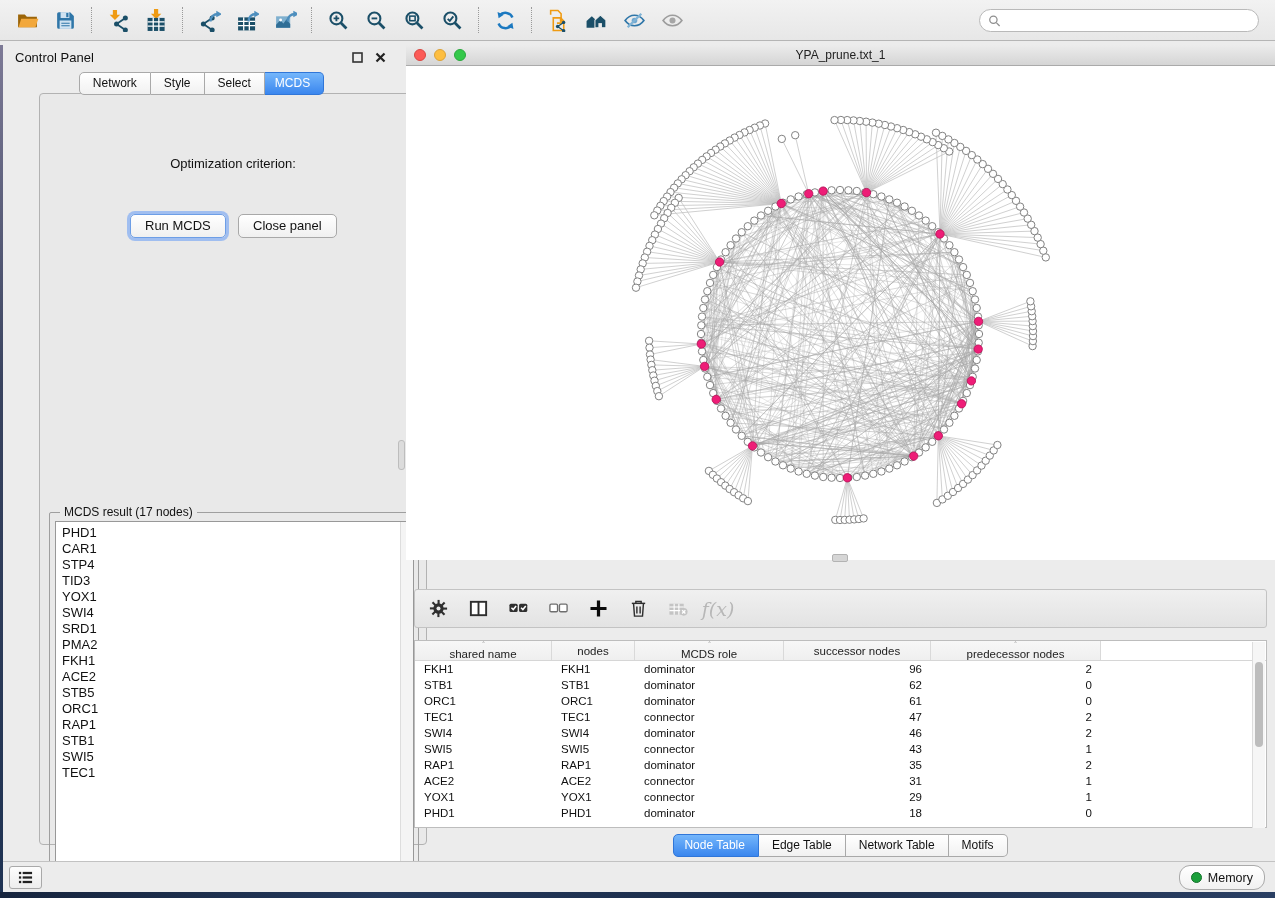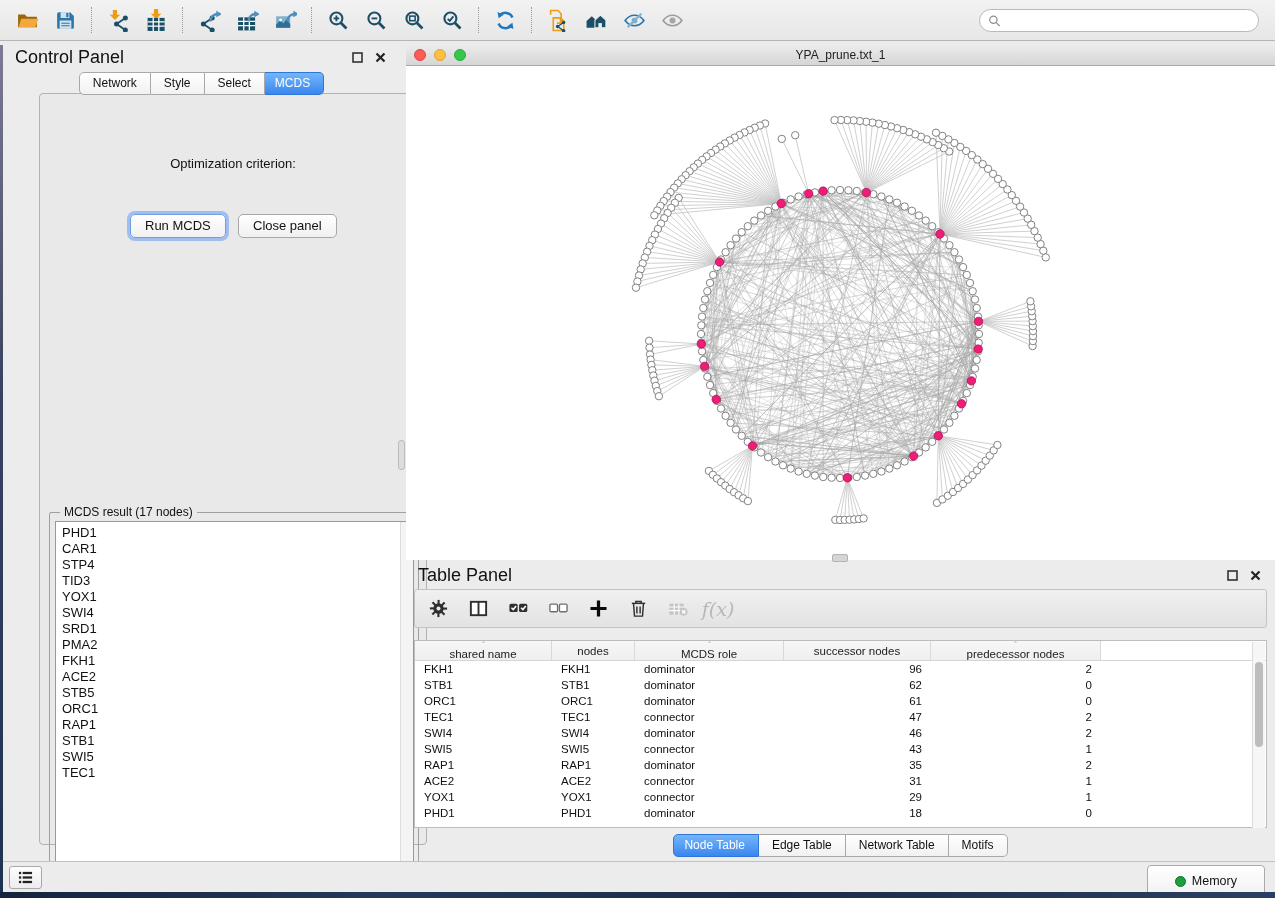--- a/index.html
+++ b/index.html
@@ -9,21 +9,21 @@
 
   
   #toolbar { left:0; top:0; width:1275px; height:41px; background:linear-gradient(#f2f2f2,#e7e7e7); border-bottom:1px solid #b5b5b5; display:flex; align-items:center; padding:0 8px; }
   .tb-btn { width:38px; height:34px; display:flex; align-items:center; justify-content:center; border-radius:4px; }
   .tb-sep { width:1px; height:26px; margin:0 7px; border-left:1px dotted #9a9a9a; }
   #search-box { position:absolute; right:16px; top:9px; width:280px; height:23px; background:#fff; border:1px solid #b9b9b9; border-radius:12px; display:flex; align-items:center; padding:0 8px; }
   #search-box input { border:none; outline:none; width:100%; font-size:12px; background:transparent; }
 
   
   #control-panel { left:3px; top:45px; width:397px; height:815px; }
-  .panel-titlebar { height:25px; display:flex; align-items:center; padding:0 12px; font-size:18px; }
+  .panel-titlebar { height:25px; display:flex; align-items:center; padding:0 12px; font-size:13px; }
   .panel-titlebar .spacer { flex:1; }
   .mini-ic { width:16px; height:16px; margin-left:7px; display:flex; align-items:center; justify-content:center; }
   #cp-tabs { position:absolute; left:0; top:27px; width:100%; display:flex; justify-content:center; z-index:3; }
   .seg { display:inline-flex; }
   .seg .seg-btn { background:linear-gradient(#ffffff,#f1f1f1); border:1px solid #a9a9a9; border-left:none; padding:3px 13px 4px; font-size:12px; color:#111; line-height:14px; }
   .seg .seg-btn:first-child { border-left:1px solid #a9a9a9; border-radius:5px 0 0 5px; }
   .seg .seg-btn:last-child { border-radius:0 5px 5px 0; }
   .seg .seg-btn.active { background:linear-gradient(#74b6fb,#3a86ee); color:#fff; border-color:#3076d8;padding-left:10px; }
   #cp-body { position:absolute; left:4px; top:48px; width:388px; height:752px; background:#e9e9e9; border:1px solid #b2b2b2; border-radius:4px;margin-left:32px; }
   #opt-label { position:absolute; left:0; top:62px; width:100%; text-align:center; font-size:13px; }
@@ -61,21 +61,21 @@
   .hcell.filler { border-right:none; background:#fff; }
   .trow { display:flex; height:16px; font-size:11.5px; align-items:center; }
   .tcell { padding:0 9px; white-space:nowrap; overflow:hidden; }
   #tp-scroll { position:absolute; right:1px; top:1px; width:13px; height:186px; background:#f6f6f6; border-left:1px solid #ddd; }
   #tp-thumb { position:absolute; left:2px; top:20px; width:8px; height:85px; background:#bdbdbd; border-radius:4px; }
   #tp-tabs { position:absolute; left:0; top:271px; width:100%; display:flex; justify-content:center; }
 
   
   #status-bar { left:0; top:861px; width:1275px; height:31px; background:#ececec; border-top:1px solid #c2c2c2; }
   #list-btn { position:absolute; left:9px; top:4px; width:33px; height:23px; background:linear-gradient(#fdfdfd,#ededed); border:1px solid #a9a9a9; border-radius:3px; display:flex; align-items:center; justify-content:center; }
-  #memory-btn { position:absolute; right:10px; top:3px; height:32px; background:linear-gradient(#ffffff,#f1f1f1); border:1px solid #aaa; border-radius:4px; display:flex; align-items:center; gap:6px; padding:0 27px; font-size:12.5px; }
+  #memory-btn { position:absolute; right:10px; top:3px; height:25px; background:linear-gradient(#ffffff,#f1f1f1); border:1px solid #aaa; border-radius:11px; display:flex; align-items:center; gap:6px; padding:0 11px; font-size:12.5px; }
   #memory-dot { width:11px; height:11px; border-radius:50%; background:#1ba03b; border:1px solid #12712a; }
   #wallpaper { left:0; top:892px; width:1275px; height:6px; background:linear-gradient(90deg,#16243d,#24395c 30%,#1b2c49 60%,#2a3f63); }
   #wallpaper-left { left:0; top:45px; width:3px; height:847px; background:linear-gradient(#7d7a96,#39435f 40%,#1e3252); }
 </style>
 </head>
 <body>
 
 <div class="abs" id="toolbar">
   <div id="toolbar-items" style="display:flex;align-items:center;">
       <div class="tb-btn">
@@ -1211,34 +1211,20 @@
         <circle cx="295.3" cy="278.0" r="4.2" fill="#ee1d77" stroke="#b80d56" stroke-width="0.8"></circle>
         <circle cx="298.6" cy="300.4" r="4.2" fill="#ee1d77" stroke="#b80d56" stroke-width="0.8"></circle>
         <circle cx="310.2" cy="333.4" r="4.2" fill="#ee1d77" stroke="#b80d56" stroke-width="0.8"></circle>
       </g>
     </svg>
   <div id="net-splitter"></div>
 </div>
 <div id="left-splitter" class="abs"></div>
 
 <div class="abs" id="table-panel">
-  <div class="panel-titlebar">
-    <span>Table Panel</span>
-    <span class="spacer"></span>
-    <span class="mini-ic">
-        <svg width="11" height="11" viewBox="0 0 11 11">
-          <rect x="1" y="1" width="9" height="9" fill="none" stroke="#333" stroke-width="1.6"></rect>
-        </svg>
-      </span>
-    <span class="mini-ic">
-        <svg width="11" height="11" viewBox="0 0 11 11">
-          <path d="M1.5 1.5l8 8M9.5 1.5l-8 8" stroke="#222" stroke-width="2.2"></path>
-        </svg>
-      </span>
-  </div>
   <div id="tp-toolbar">
       <div class="tp-ic">
         <svg width="21" height="21" viewBox="0 0 22 22">
           <circle cx="11" cy="11" r="5.4" fill="#2f2f2f"></circle>
           <rect x="10" y="2" width="2.2" height="4.4" transform="rotate(0 11 11)" fill="#2f2f2f"></rect>
           <rect x="10" y="2" width="2.2" height="4.4" transform="rotate(45 11 11)" fill="#2f2f2f"></rect>
           <rect x="10" y="2" width="2.2" height="4.4" transform="rotate(90 11 11)" fill="#2f2f2f"></rect>
           <rect x="10" y="2" width="2.2" height="4.4" transform="rotate(135 11 11)" fill="#2f2f2f"></rect>
           <rect x="10" y="2" width="2.2" height="4.4" transform="rotate(180 11 11)" fill="#2f2f2f"></rect>
           <rect x="10" y="2" width="2.2" height="4.4" transform="rotate(225 11 11)" fill="#2f2f2f"></rect>

